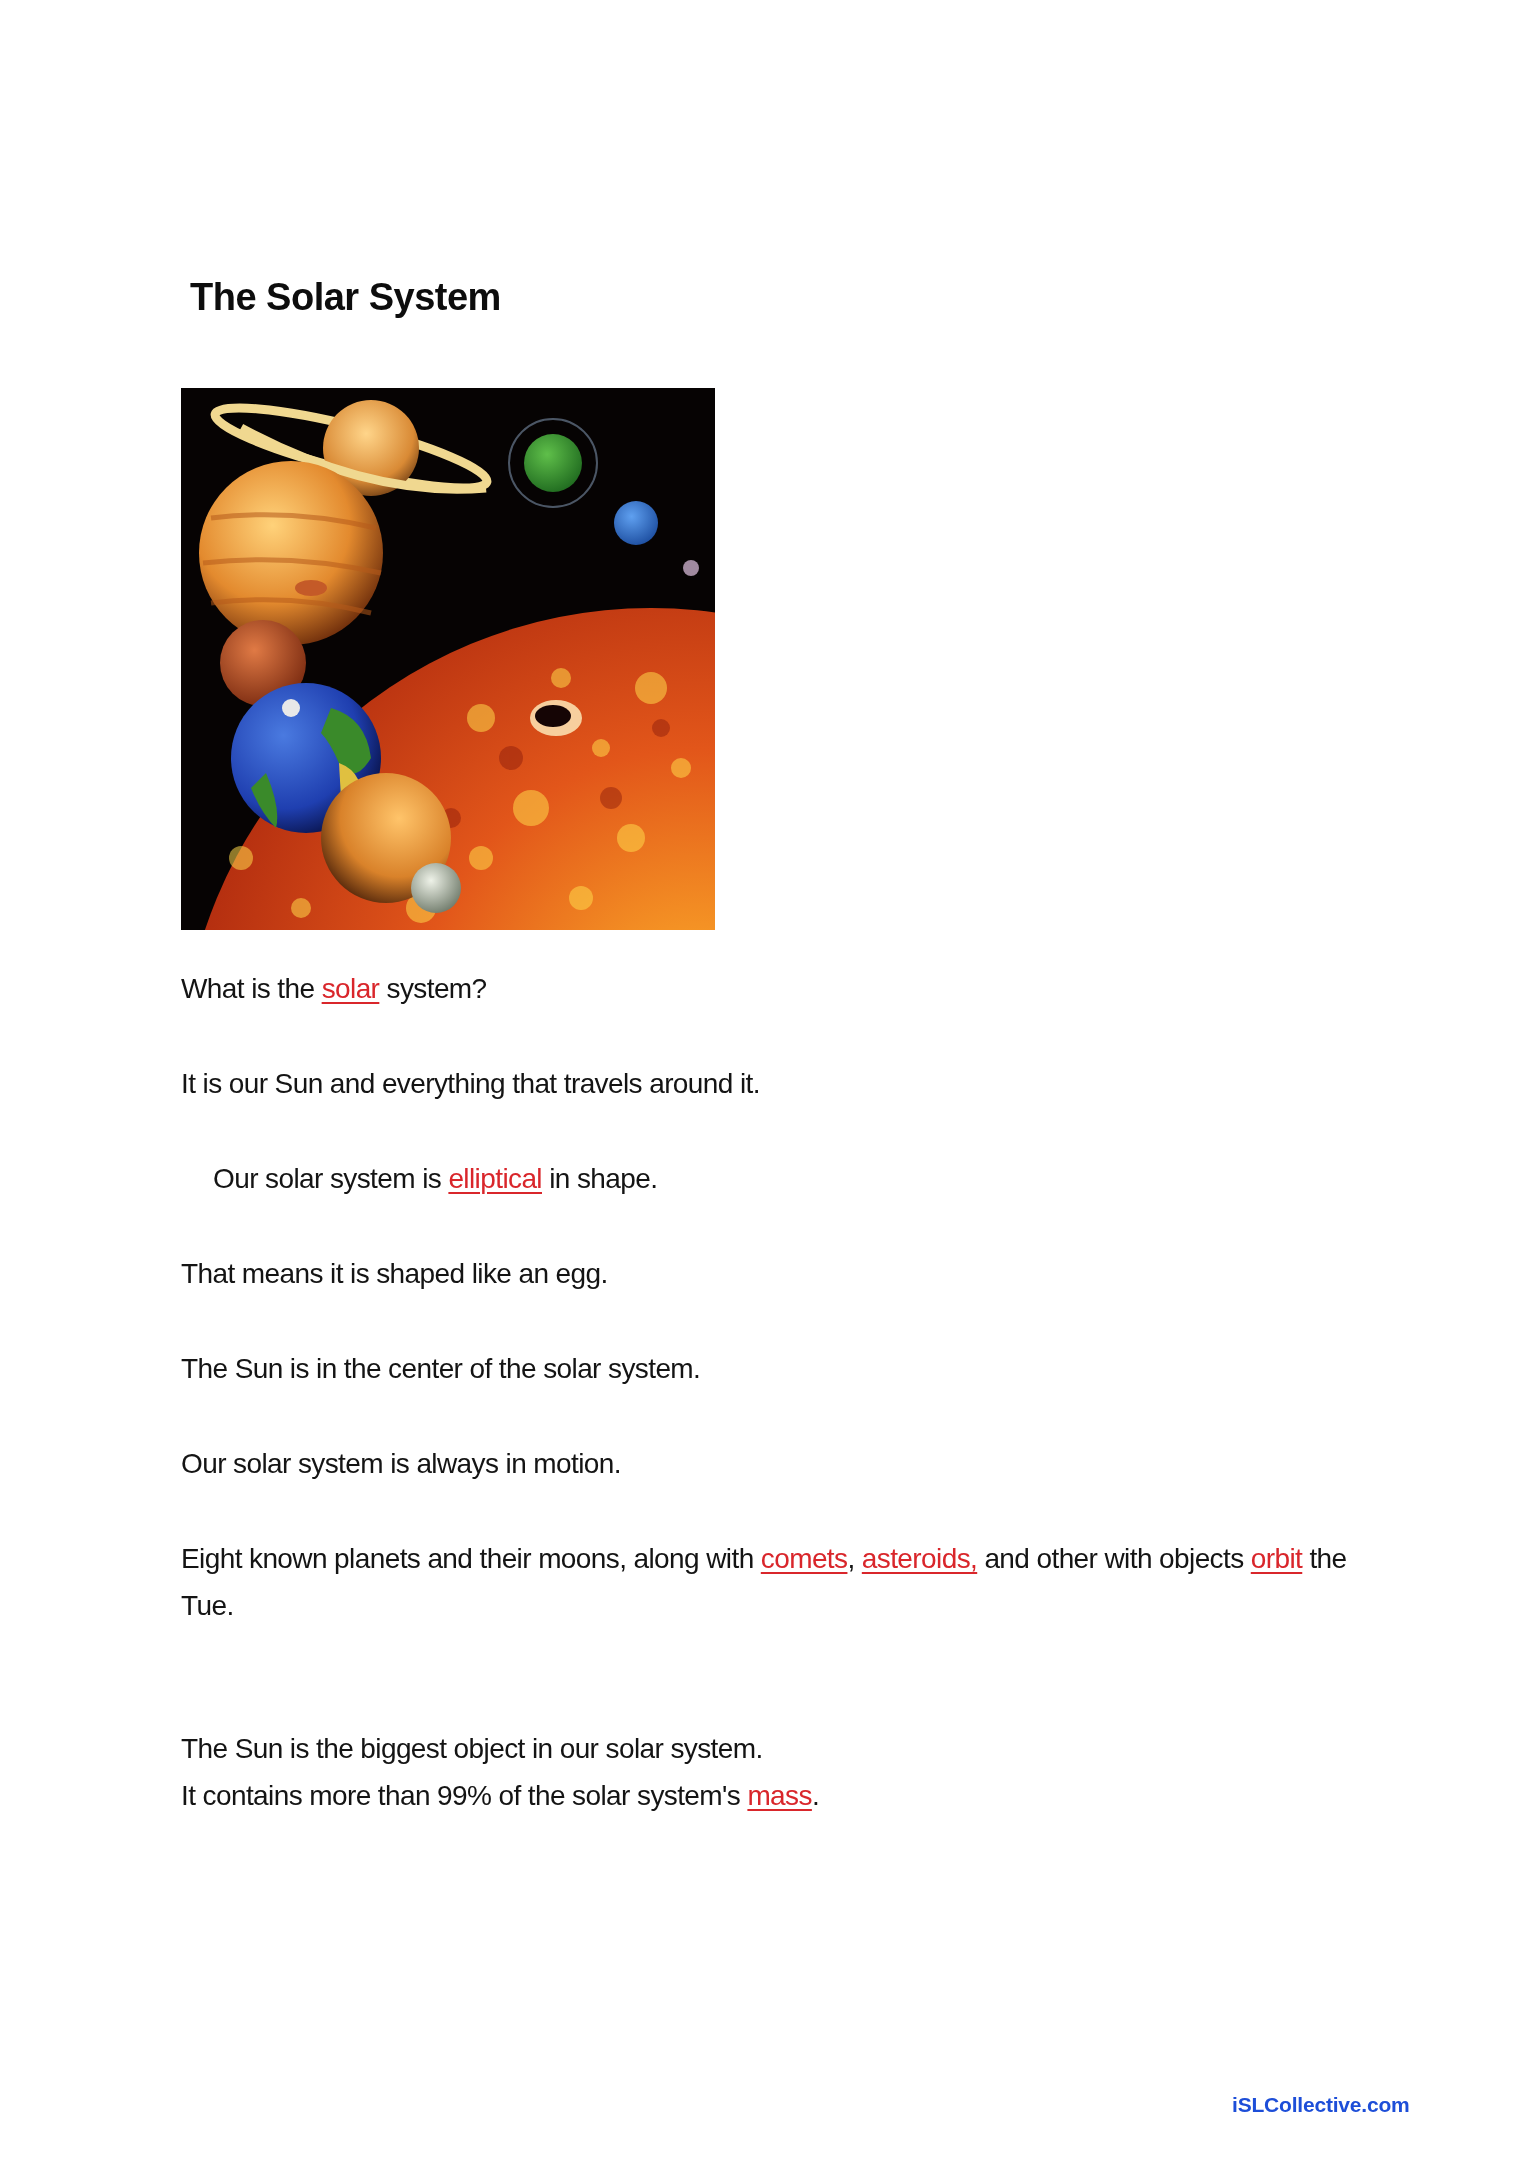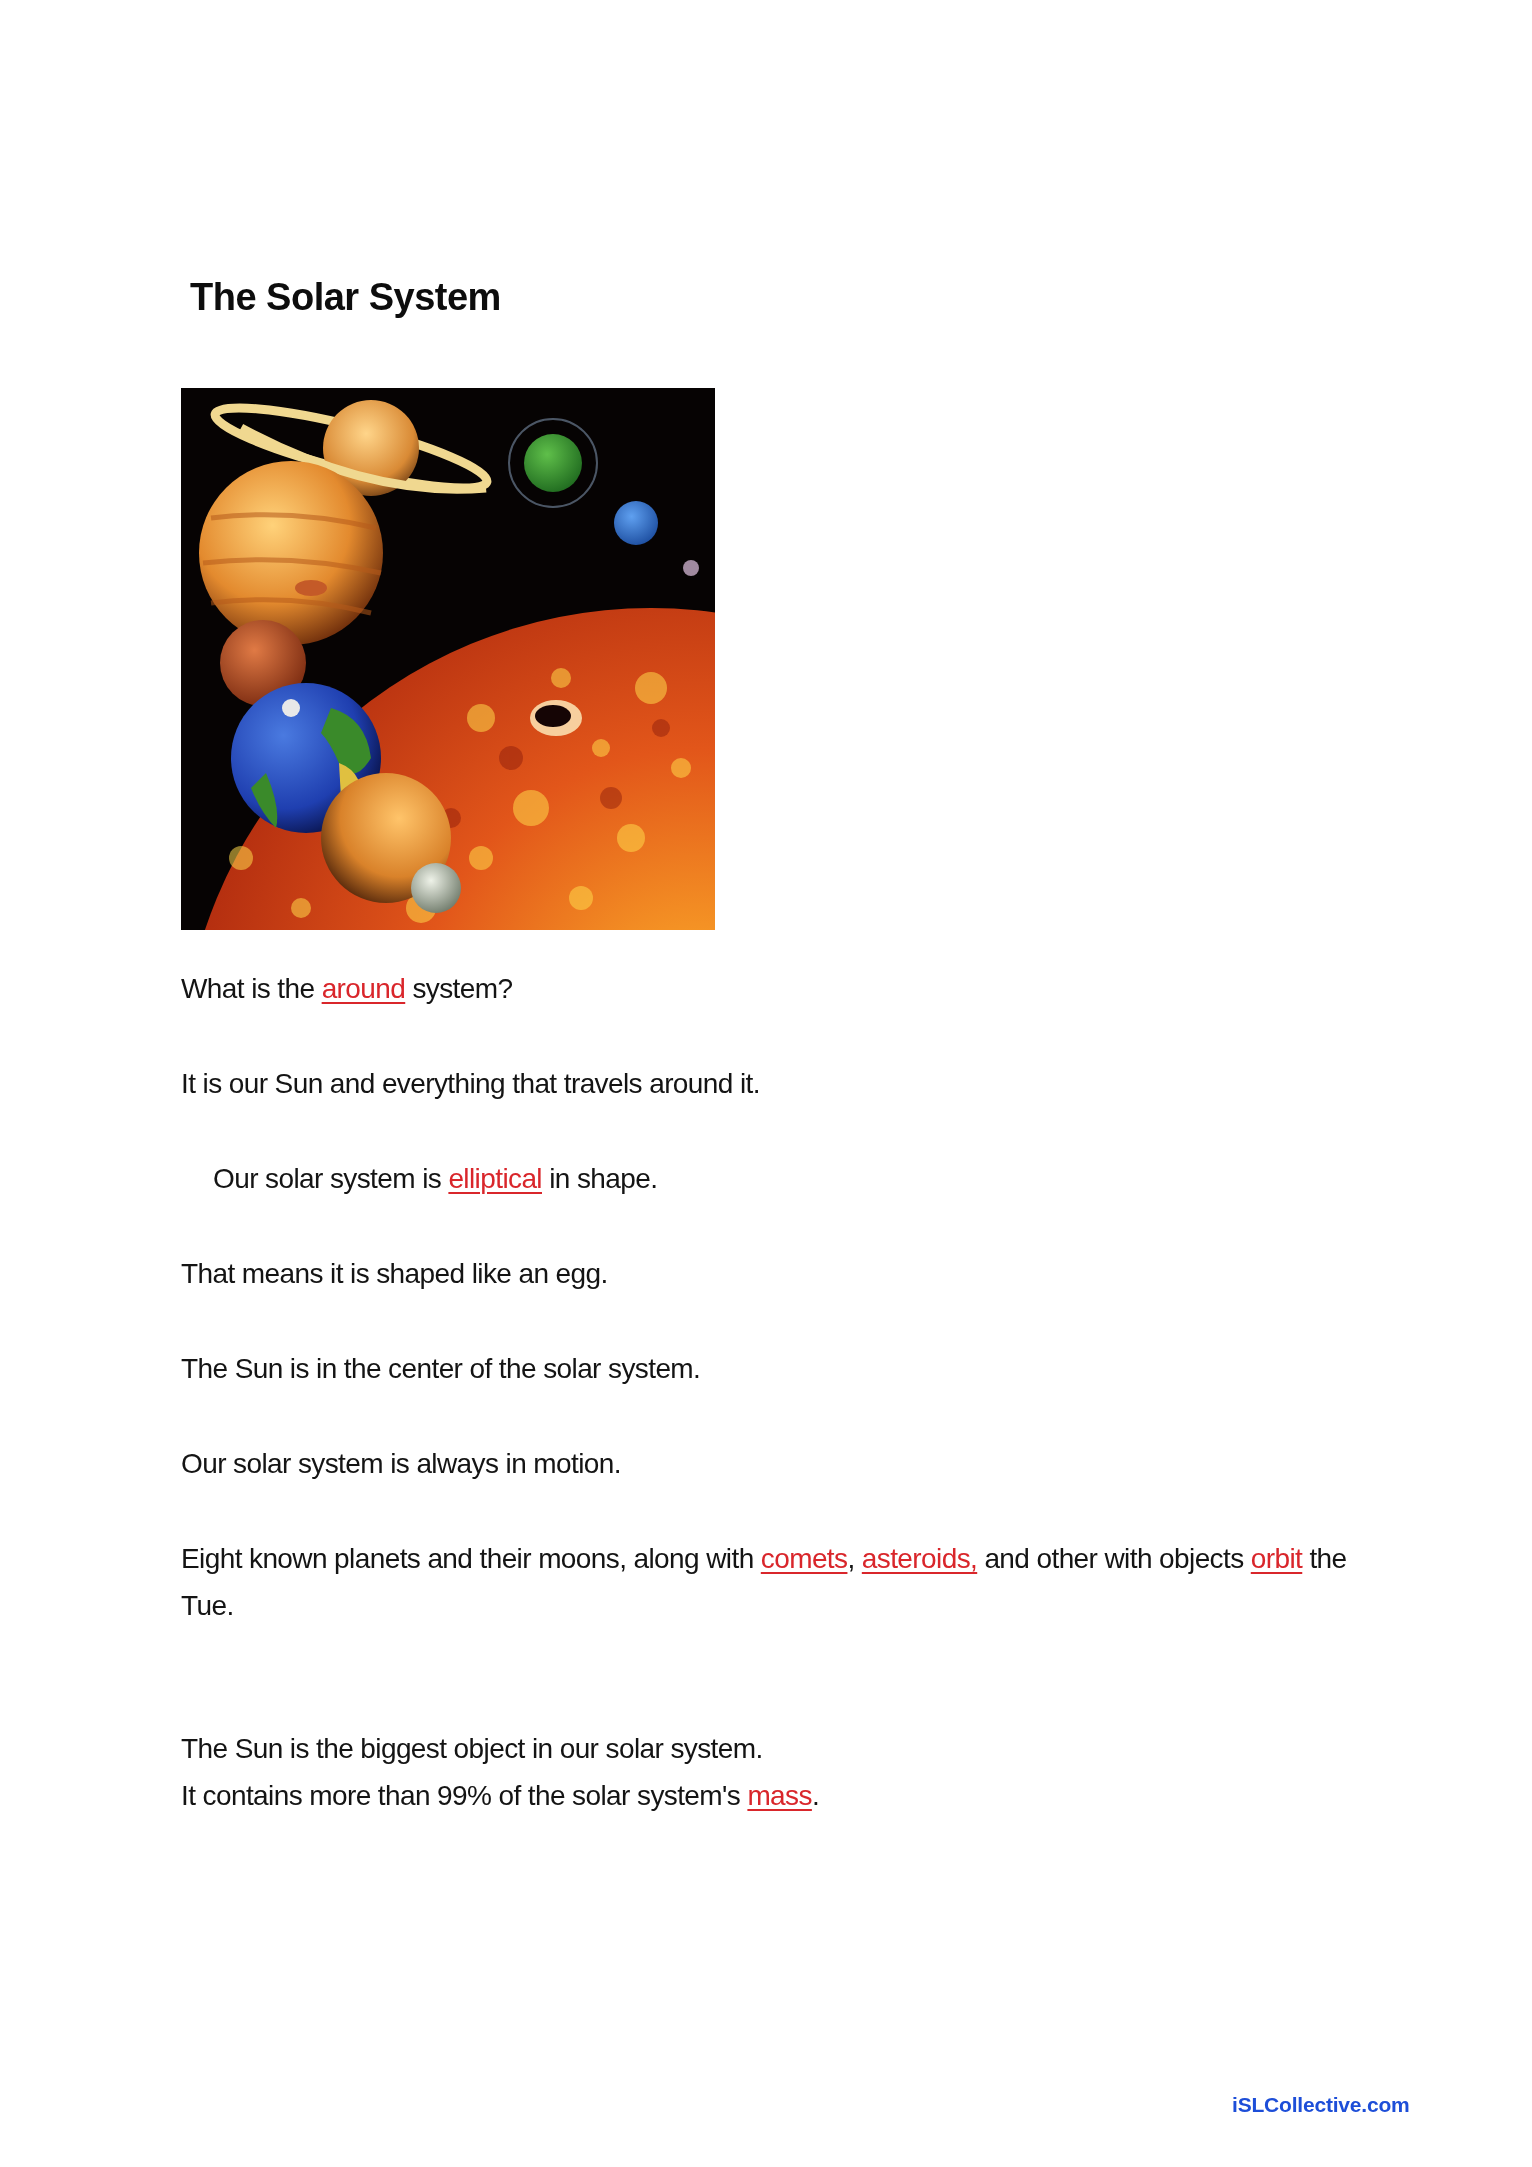--- a/index.html
+++ b/index.html
@@ -139,21 +139,21 @@
     <circle cx="110" cy="320" r="9" fill="#e8e8e8"></circle>
 
     <circle cx="205" cy="450" r="65" fill="url(#venG)"></circle>
 
     <circle cx="255" cy="500" r="25" fill="url(#moonG)"></circle>
   </svg>
 </div>
 
 <div class="body-text">
   <p class="para" style="top:965px;">
-    <span>What is the </span><span class="vocab">around</span><span> system?</span>
+    <span>What is the </span><span class="vocab">solar</span><span> system?</span>
   </p>
   <p class="para" style="top:1060px;">
     <span>It is our Sun and everything that travels around it.</span>
   </p>
   <p class="para" style="top:1155px;margin-left:32px;">
     <span>Our solar system is </span><span class="vocab">elliptical</span><span> in shape.</span>
   </p>
   <p class="para" style="top:1250px;text-align:right;">
     <span>That means it is shaped like an egg.</span>
   </p>

